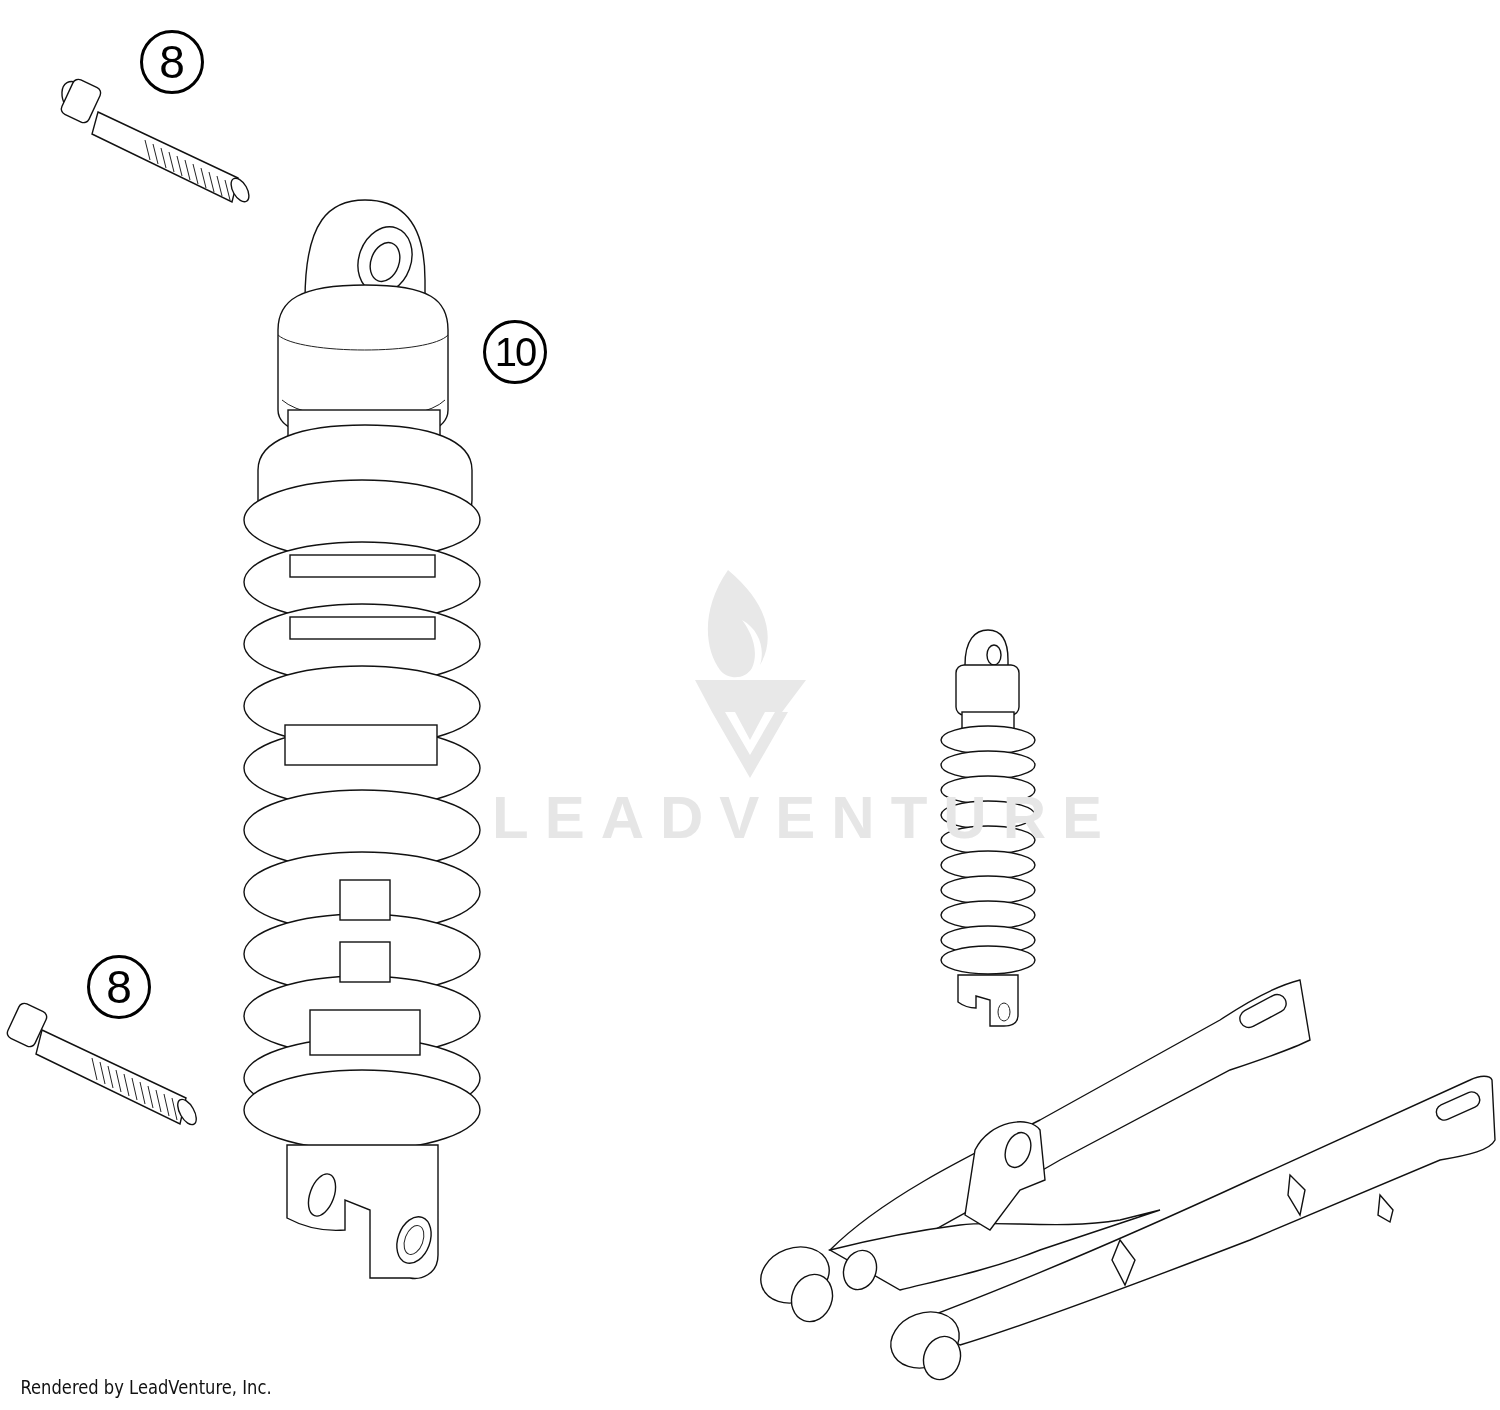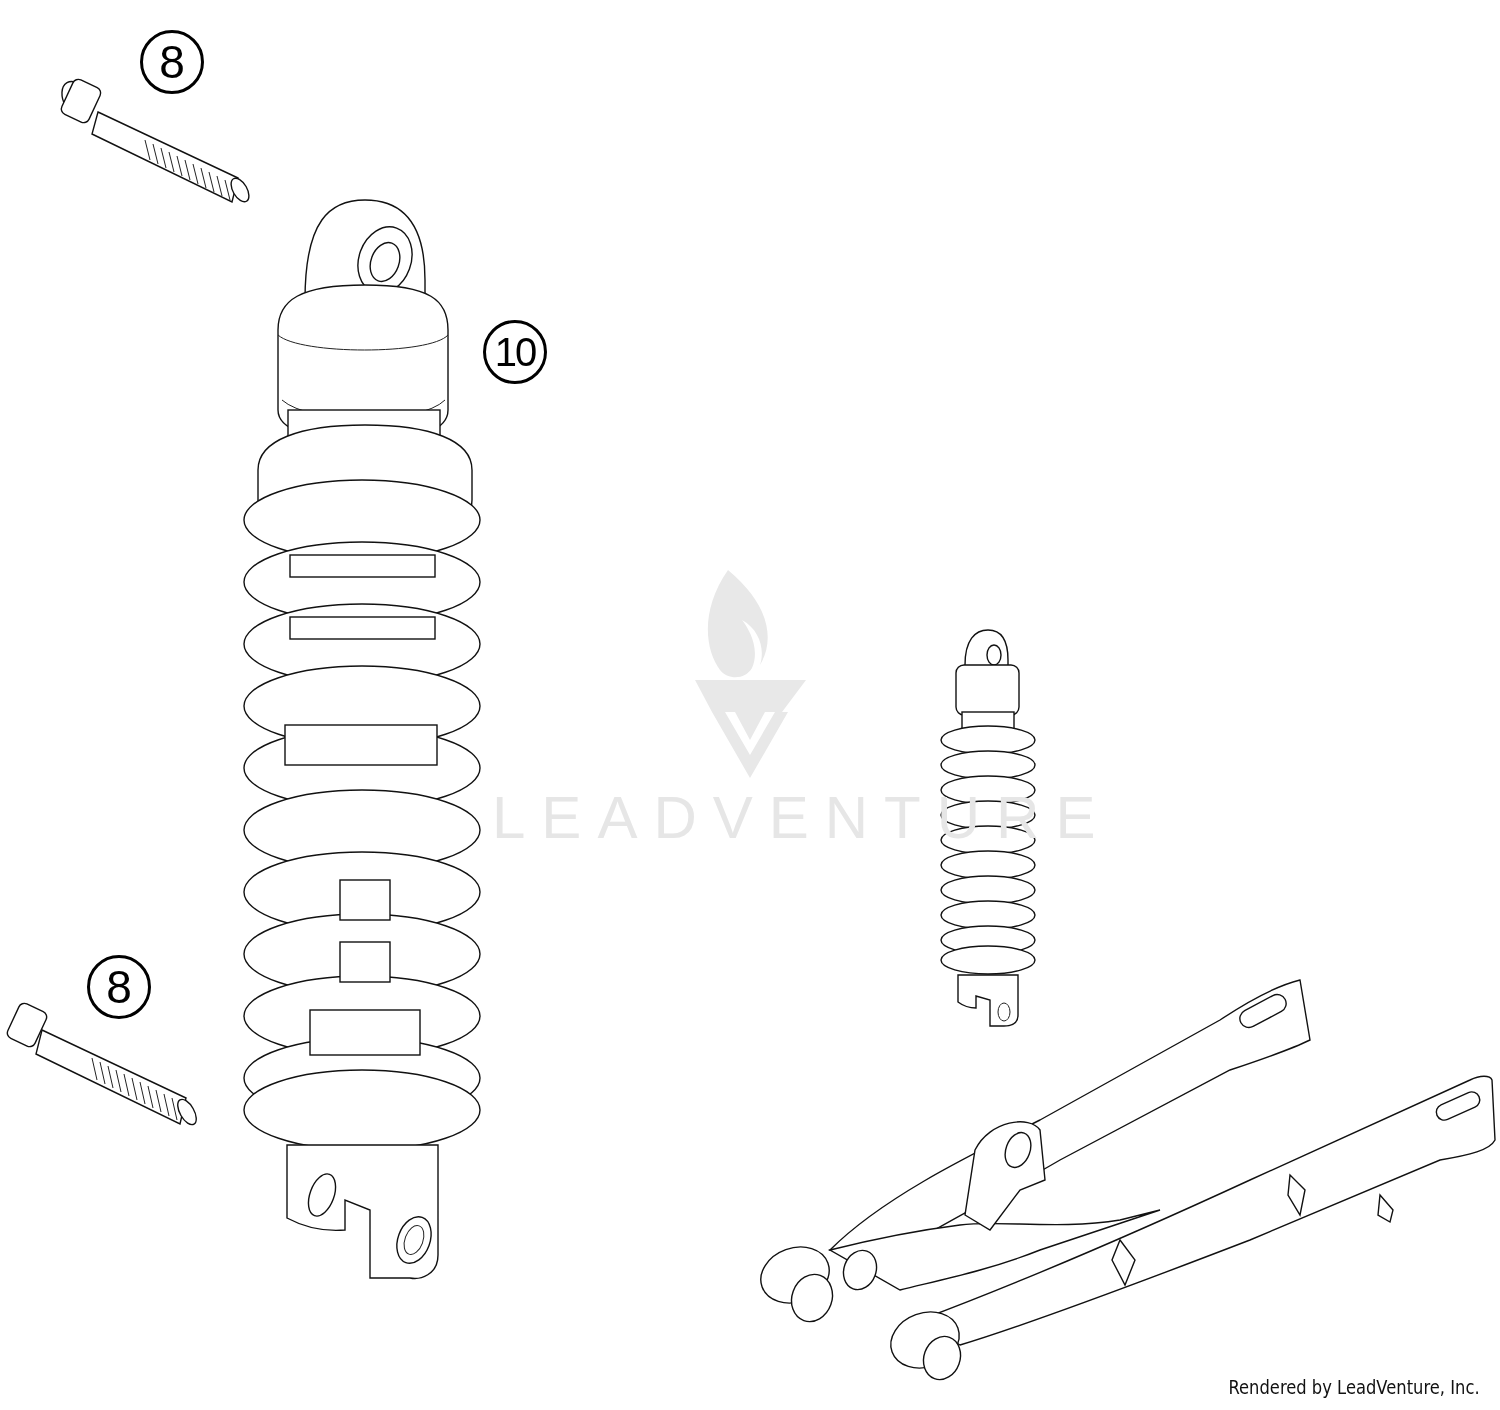--- a/index.html
+++ b/index.html
@@ -6,23 +6,23 @@
     body { width: 1500px; height: 1410px; position: relative; overflow: hidden;
            font-family: "DejaVu Sans", sans-serif; }
     .layer { position: absolute; left: 0; top: 0; width: 1500px; height: 1410px; }
     .callout { position: absolute; width: 64px; height: 64px; border: 3px solid #000;
                border-radius: 50%; box-sizing: border-box; display: flex;
                align-items: center; justify-content: center; background: #fff;
                font-family: "Liberation Sans", sans-serif; font-size: 46px;
                color: #000; line-height: 1; cursor: pointer; }
     .callout.two { font-size: 40px; letter-spacing: -2px; }
     .watermark-text { position: absolute; left: 492px; top: 783px; font-family: "Liberation Sans", sans-serif;
-                      font-size: 60px; font-weight: normal; letter-spacing: 16px; color: #e6e6e6;
+                      font-size: 60px; font-weight: bold; letter-spacing: 16px; color: #e6e6e6;
                       white-space: nowrap; }
-    .footer { position: absolute; left: 0; width: 1500px; top: 1376px; text-align: right;
+    .footer { position: absolute; left: 0; width: 1500px; top: 1376px; text-align: left;
               font-family: "DejaVu Sans", sans-serif; font-size: 19px; color: #111; }
     .footer span { display: inline-block; transform: scaleX(0.86); }
     svg .ln { fill: #fff; stroke: #111; stroke-width: 1.4; }
     svg .thin { fill: none; stroke: #222; stroke-width: 1; }
     svg .wm { fill: #e8e8e8; stroke: none; }
   </style>
 </head>
 <body>
 
 <svg class="layer" viewBox="0 0 1500 1410" xmlns="http://www.w3.org/2000/svg">

